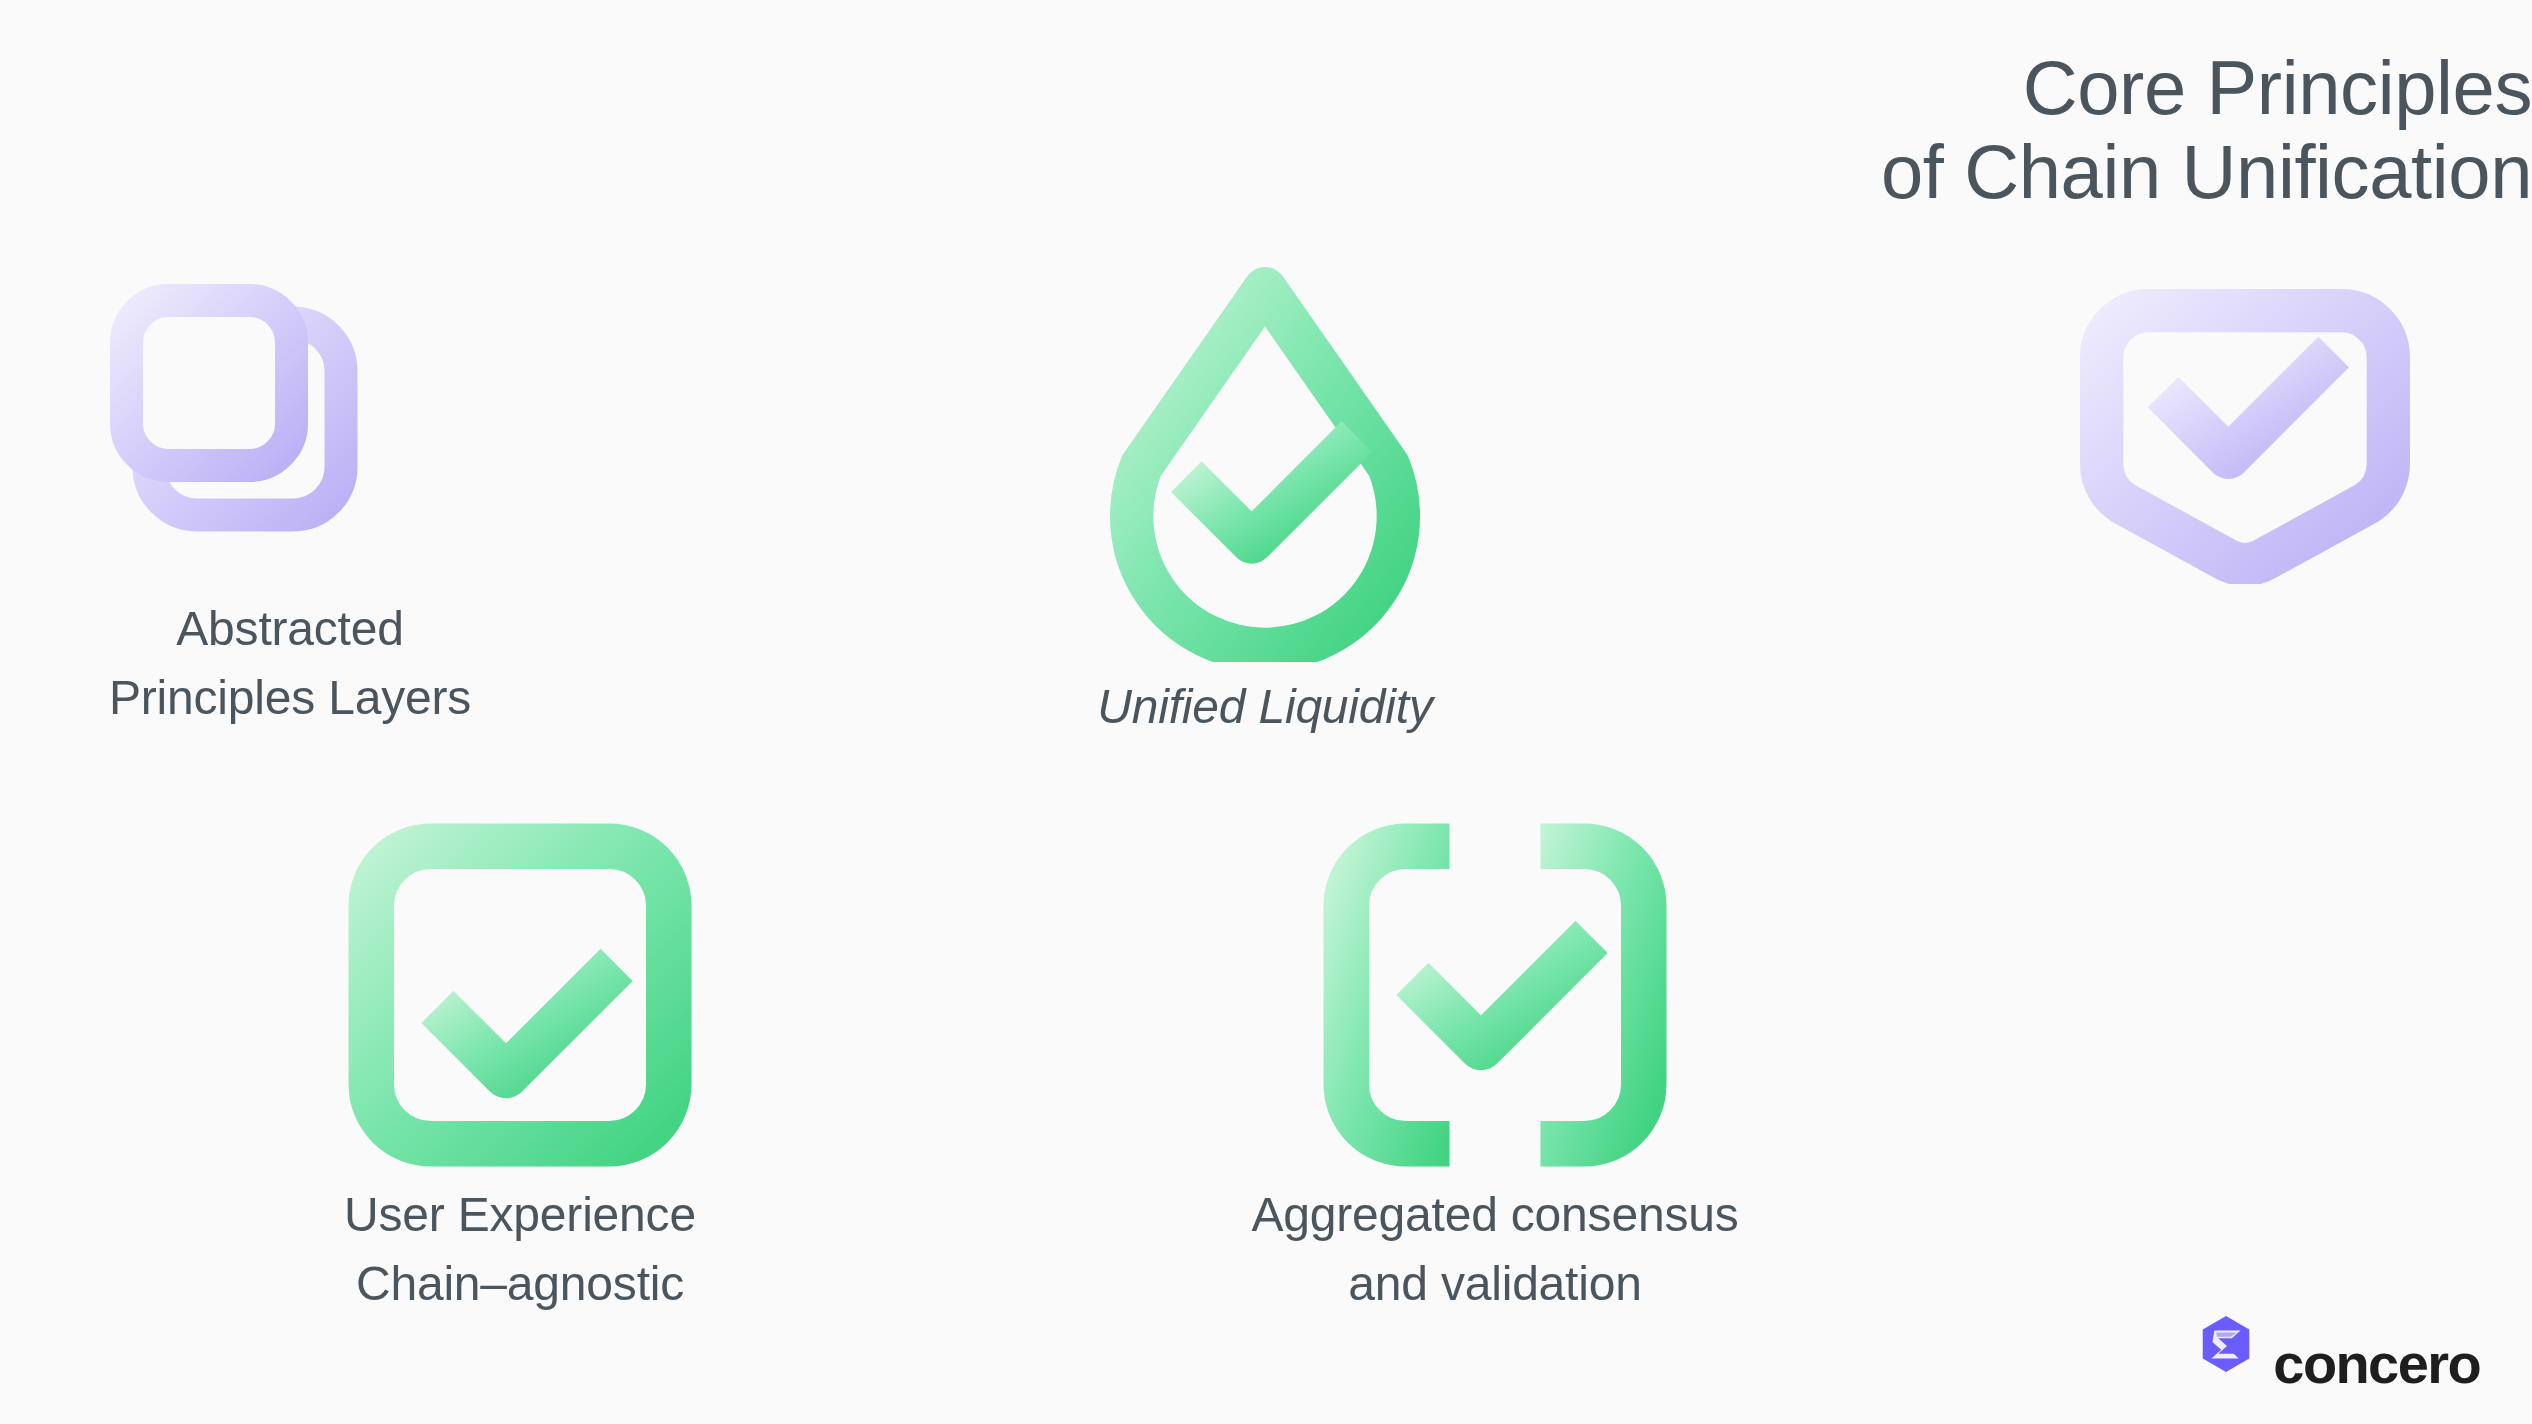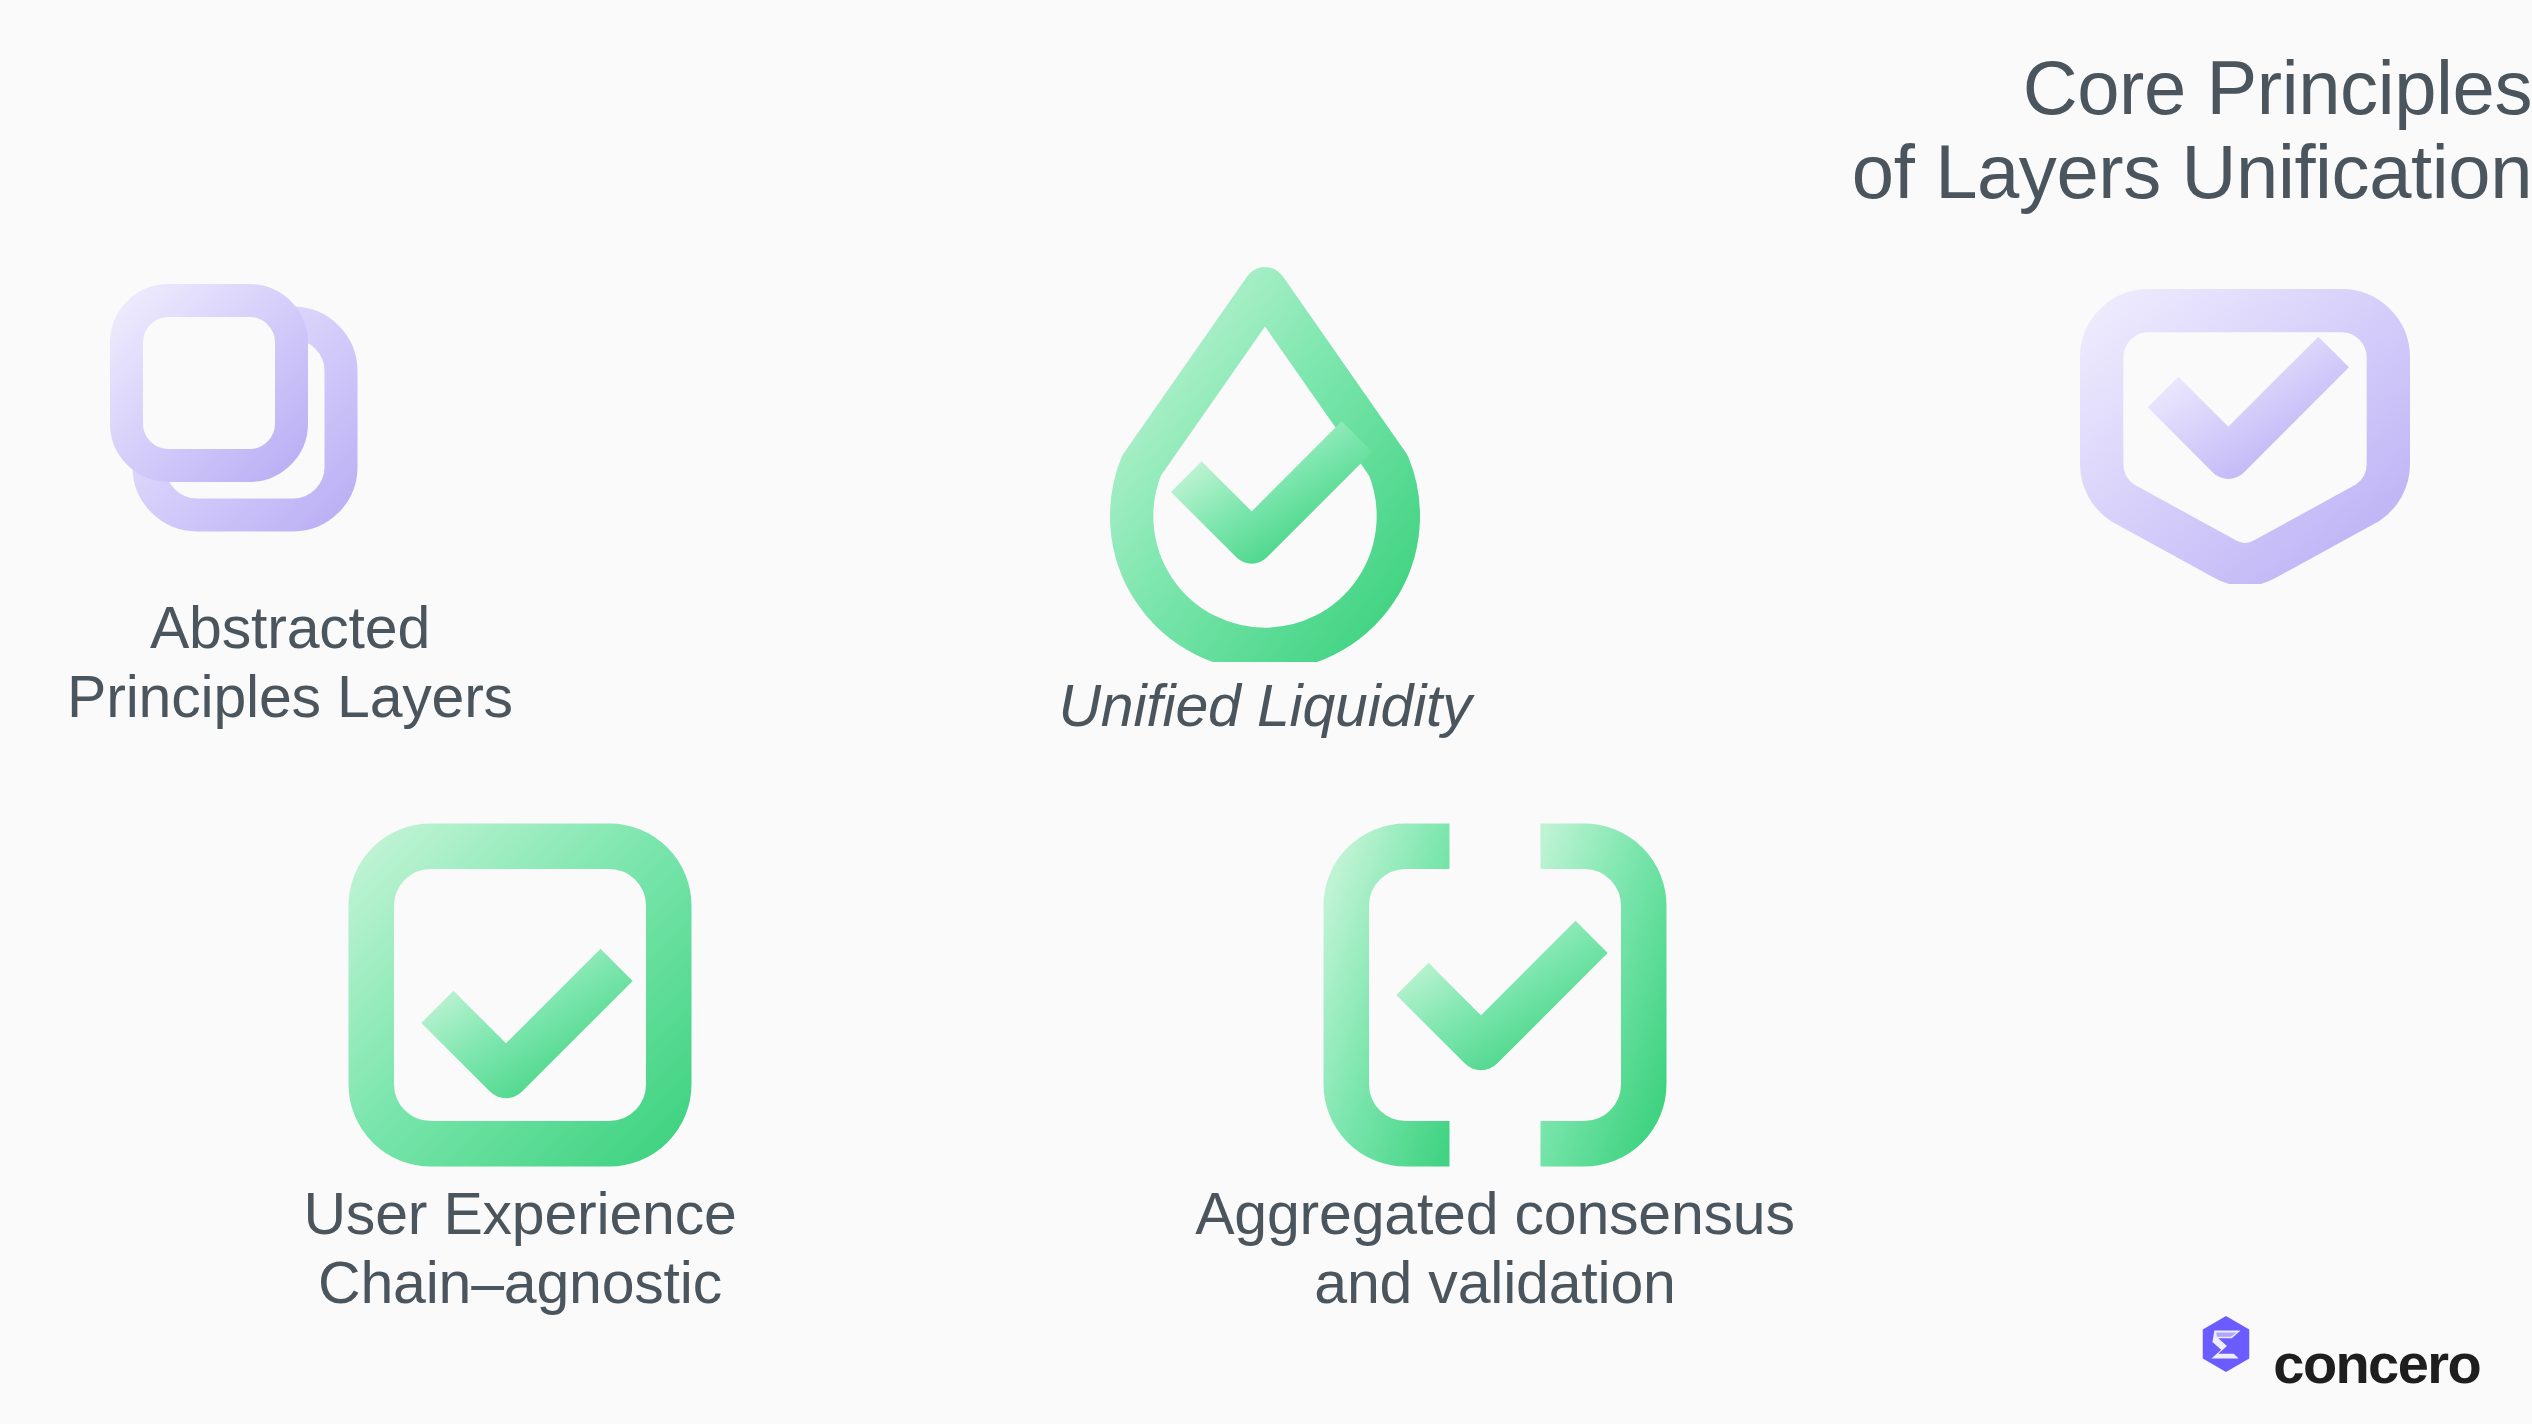--- a/index.html
+++ b/index.html
@@ -45,21 +45,21 @@
     align-items: center;
   }
   .icon-wrap {
     display: block;
     line-height: 0;
   }
   .principle-label {
     margin-top: 10px;
     text-align: center;
     color: #4A555D;
-    font-size: 59px;
+    font-size: 48px;
     line-height: 69px;
     font-weight: 400;
     letter-spacing: -0.2px;
     white-space: nowrap;
   }
   .label-line { display: block; }
 
   
   #p-abstracted  { left: 0px;    top: 284px; width: 580px; }
   #p-liquidity   { left: 975px;  top: 262px; width: 580px; font-style: italic; }
@@ -87,21 +87,21 @@
     margin-top: 40px;
   }
 </style>
 </head>
 <body>
 
 <div id="canvas">
 
   <div class="title">
     <span class="title-line">Core Principles</span>
-    <span class="title-line">of Layers Unification</span>
+    <span class="title-line">of Chain Unification</span>
   </div>
 
   <div class="principle" id="p-abstracted">
     <span class="icon-wrap">
       <svg width="360" height="300" viewBox="0 0 120 100" xmlns="http://www.w3.org/2000/svg">
         <defs>
           <linearGradient id="gradPurple1" x1="0" y1="0" x2="1" y2="1">
             <stop offset="0%" stop-color="#EDEAFD"></stop>
             <stop offset="48%" stop-color="#D5CEFA"></stop>
             <stop offset="100%" stop-color="#BCB0F5"></stop>

